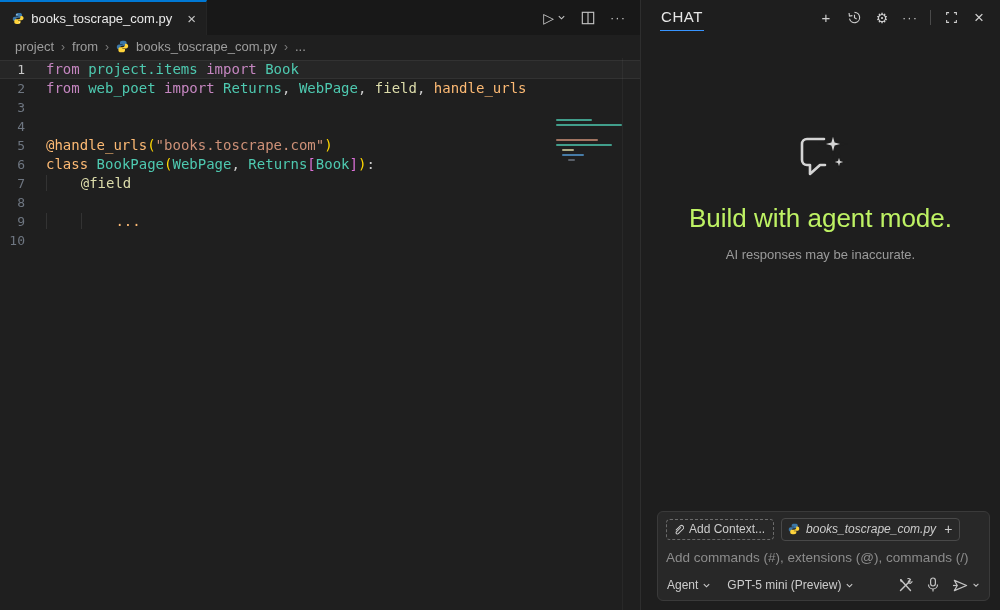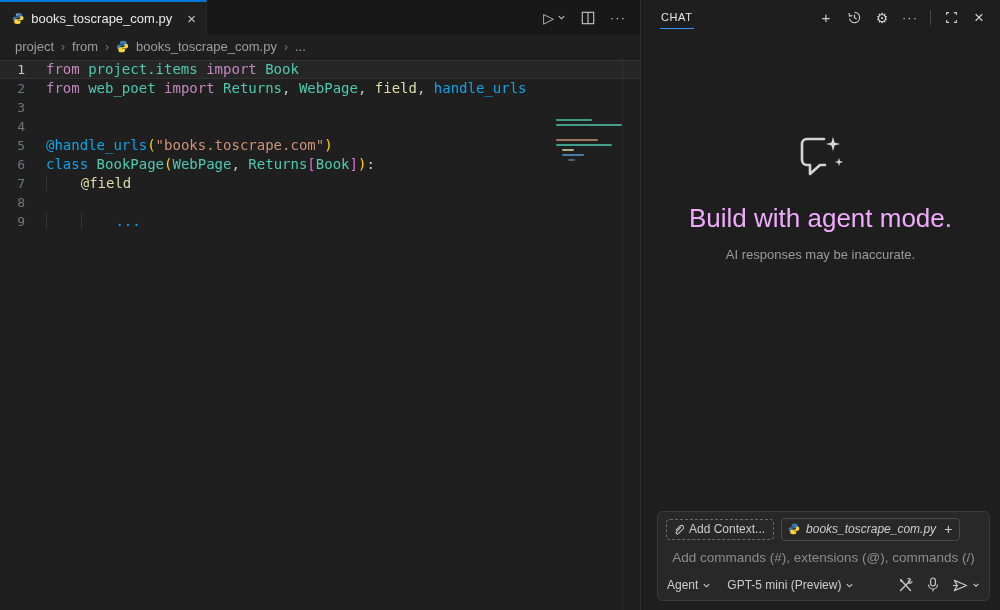--- a/index.html
+++ b/index.html
@@ -29,53 +29,53 @@
           font-size:14px; }
   .line { display:flex; height:19px; line-height:19px; white-space:pre; }
   .line.active { background:rgba(255,255,255,0.03);
                  border-top:1px solid rgba(255,255,255,0.06);
                  border-bottom:1px solid rgba(255,255,255,0.06); line-height:17px; }
   .ln { display:inline-block; width:46px; min-width:46px; text-align:right; padding-right:21px;
         color:#6e7681; font-size:13px; }
   .line.active .ln { color:#c6c6c6; }
   .tx .pl   { color:#cccccc; }
   .tx .kw   { color:#C586C0; }
-  .tx .blue { color:#0ea5e9;text-align:center; }
+  .tx .blue { color:#fdba74;text-align:center; }
   .tx .type { color:#4EC9B0; }
   .tx .fn   { color:#DCDCAA; }
   .tx .str  { color:#CE9178; }
   .tx .b1   { color:#FFD700; }
   .tx .b2   { color:#DA70D6; }
   .tx .ind  { border-left:1px solid #333333; }
 
   .minimap { position:absolute; left:556px; top:61px; width:68px; }
   .mmbar { height:2px; margin-bottom:3px; opacity:.75; border-radius:1px; }
   .scroll-edge { position:absolute; left:622px; top:58px; bottom:0; width:1px;
                  background:rgba(255,255,255,0.045); }
 
   
   .chat-pane { position:relative; width:360px; height:610px; background:#1e1e1e;
                border-left:1px solid #2e2e2e; }
   .chat-header { display:flex; align-items:center; height:35px; padding:0 10px 0 19px; }
-  .chat-title { font-size:11px; letter-spacing:.6px; color:#e7e7e7; padding:4px 1px 5px;
+  .chat-title { font-size:15px; letter-spacing:.6px; color:#e7e7e7; padding:4px 1px 5px;
                 border-bottom:1.5px solid #3794ff; cursor:pointer; }
   .chat-icons { margin-left:auto; display:flex; align-items:center; gap:6px; color:#cfcfcf; }
   .hicon { width:22px; height:22px; display:flex; align-items:center; justify-content:center;
            font-size:15px; border-radius:4px; cursor:pointer; }
   .hicon.gear { font-size:14px; }
   .vdiv { width:1px; height:15px; background:#4a4a4a; margin:0 3px; }
 
   .empty-state { position:absolute; top:131px; left:0; width:100%; text-align:center; }
   .empty-state svg { display:inline-block; }
-  .empty-heading { margin-top:16px; font-size:26px; font-weight:400; color:#f0abfc; }
+  .empty-heading { margin-top:16px; font-size:26px; font-weight:400; color:#bef264; }
   .empty-sub { margin-top:13px; font-size:13px; color:#9b9b9b; }
 
   .chat-input { position:absolute; left:16px; right:10px; bottom:9px; height:90px;
                 background:#282828; border:1px solid #3a3a3a; border-radius:6px;
-                padding:6px 8px;text-align:center; }
+                padding:6px 8px; }
   .ctx-row { display:flex; align-items:center; gap:7px; }
   .add-context-btn { display:flex; align-items:center; gap:5px; padding:2px 8px 3px 6px;
                      border:1px dashed #6b6b6b; border-radius:4px; font-size:12px;
                      color:#cccccc; cursor:pointer; }
   .attachment-pill { display:flex; align-items:center; gap:6px; padding:2px 7px 3px 6px;
                      border:1px solid #494949; border-radius:4px; font-size:12px;
                      color:#cccccc; cursor:pointer; }
   .attachment-pill .fname { font-style:italic; }
   .attachment-pill .pill-add { font-style:normal; font-size:14px; color:#cccccc; padding-left:2px; }
   .prompt-row { margin-top:9px; font-size:13.5px; color:#8c8c8c; cursor:text; }
@@ -139,20 +139,21 @@
       <div>
           <div class="line active"><span class="ln">1</span><span class="tx"><span class="kw">from</span><span class="pl"> </span><span class="type">project.items</span><span class="pl"> </span><span class="kw">import</span><span class="pl"> </span><span class="type">Book</span></span></div>
           <div class="line"><span class="ln">2</span><span class="tx"><span class="kw">from</span><span class="pl"> </span><span class="type">web_poet</span><span class="pl"> </span><span class="kw">import</span><span class="pl"> </span><span class="type">Returns</span><span class="pl">, </span><span class="type">WebPage</span><span class="pl">, </span><span class="fn">field</span><span class="pl">, </span><span class="blue">handle_urls</span></span></div>
           <div class="line"><span class="ln">3</span><span class="tx"></span></div>
           <div class="line"><span class="ln">4</span><span class="tx"></span></div>
           <div class="line"><span class="ln">5</span><span class="tx"><span class="blue">@handle_urls</span><span class="b1">(</span><span class="str">"books.toscrape.com"</span><span class="b1">)</span></span></div>
           <div class="line"><span class="ln">6</span><span class="tx"><span class="blue">class</span><span class="pl"> </span><span class="type">BookPage</span><span class="b1">(</span><span class="type">WebPage</span><span class="pl">, </span><span class="type">Returns</span><span class="b2">[</span><span class="type">Book</span><span class="b2">]</span><span class="b1">)</span><span class="pl">:</span></span></div>
           <div class="line"><span class="ln">7</span><span class="tx"><span class="ind">    </span><span class="fn">@field</span></span></div>
           <div class="line"><span class="ln">8</span></div>
           <div class="line"><span class="ln">9</span><span class="tx"><span class="ind">    </span><span class="ind">    </span><span class="blue">...</span></span></div>
+          <div class="line"><span class="ln">10</span><span class="tx"></span></div>
         </div>
       <div class="minimap">
           <div class="mmbar" style="width: 36px; margin-left: 0px; background: rgb(78, 201, 176);"></div>
           <div class="mmbar" style="width: 66px; margin-left: 0px; background: rgb(78, 201, 176);"></div>
           <div class="mmbar" style="width: 0px; margin-left: 0px; background: transparent;"></div>
           <div class="mmbar" style="width: 0px; margin-left: 0px; background: transparent;"></div>
           <div class="mmbar" style="width: 42px; margin-left: 0px; background: rgb(206, 145, 120);"></div>
           <div class="mmbar" style="width: 56px; margin-left: 0px; background: rgb(78, 201, 176);"></div>
           <div class="mmbar" style="width: 12px; margin-left: 6px; background: rgb(220, 220, 170);"></div>
           <div class="mmbar" style="width: 22px; margin-left: 6px; background: rgb(86, 156, 214);"></div>

